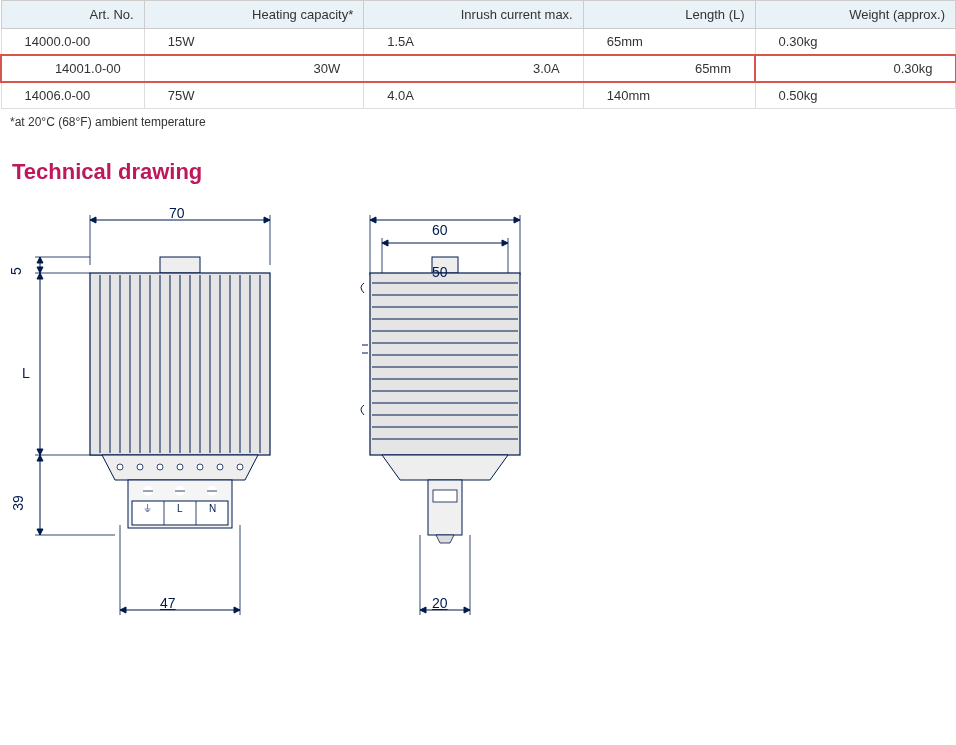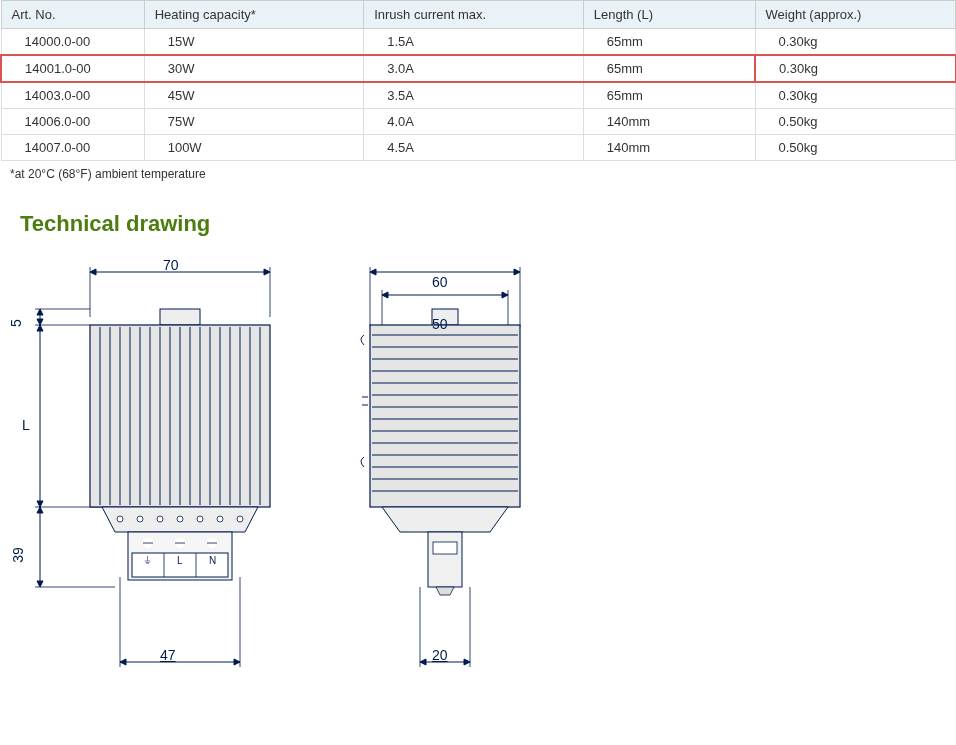--- a/index.html
+++ b/index.html
@@ -11,36 +11,37 @@
     background: #fff;
     width: 956px;
   }
   table {
     border-collapse: collapse;
     width: 100%;
   }
   th {
     background: #e8f2f7;
     font-weight: normal;
-    text-align: left;
+    text-align: right;
     padding: 6px 10px;
     border: 1px solid #ccc;
     font-size: 13px;
     color: #333;
   }
   td {
     padding: 5px 23px;
     border: 1px solid #ddd;
     font-size: 13px;
     color: #333;
   }
   tr.highlighted {
     outline: 2px solid #d9534f;
     outline-offset: -1px;
     position: relative;
+    text-align: right;
   }
   tr.highlighted td {
     border-top: 2px solid #d9534f;
     border-bottom: 2px solid #d9534f;
   }
   tr.highlighted td:first-child {
     border-left: 2px solid #d9534f;
   }
   tr.highlighted td:last-child {
     border-right: none;
@@ -50,22 +51,22 @@
   }
   .footnote {
     font-size: 12px;
     color: #333;
     margin-top: 6px;
     padding-left: 10px;
   }
   h2.section {
     font-size: 22px;
     font-weight: bold;
-    margin: 30px 0 20px 20px;
-    color: #4d7c0f;
+    margin: 30px 0 20px 12px;
+    color: #be185d;
   }
   .drawing-area {
     display: flex;
     gap: 60px;
     padding-left: 10px;
   }
   .view {
     position: relative;
   }
   
@@ -101,52 +102,38 @@
         <td>0.30kg</td>
       </tr>
       <tr class="highlighted">
         <td>14001.0-00</td>
         <td>30W</td>
         <td>3.0A</td>
         <td>65mm</td>
         <td>0.30kg</td>
       </tr>
       <tr>
-        <td>14003.0-00</td>
-        <td>45W</td>
-        <td>3.5A</td>
-        <td>65mm</td>
-        <td>0.30kg</td>
-      </tr>
-      <tr>
         <td>14006.0-00</td>
         <td>75W</td>
         <td>4.0A</td>
         <td>140mm</td>
         <td>0.50kg</td>
       </tr>
-      <tr>
-        <td>14007.0-00</td>
-        <td>100W</td>
-        <td>4.5A</td>
-        <td>140mm</td>
-        <td>0.50kg</td>
-      </tr>
     </tbody>
 </table>
 
 <div class="footnote">*at 20°C (68°F) ambient temperature</div>
 
 <h2 class="section">Technical drawing</h2>
 
 <div class="drawing-area">
 
   <div class="view" style="width:270px;height:420px;">
     
-    <span class="dimlabel" style="left:153px;top:0px;">70</span>
+    <span class="dimlabel" style="left:159px;top:0px;">70</span>
     <span class="dimlabel" style="left:2px;top:58px;transform:rotate(-90deg);">5</span>
     <span class="dimlabel" style="left:12px;top:160px;">L</span>
     <span class="dimlabel" style="left:0px;top:290px;transform:rotate(-90deg);">39</span>
     <span class="dimlabel" style="left:150px;top:390px;text-decoration:underline;">47</span>
 
     <svg width="270" height="420" viewBox="0 0 270 420">
 
       <line x1="80" y1="15" x2="260" y2="15" stroke-width="1"></line>
       <path d="M80 15 l6 -3 v6 z" fill="#001a4d"></path>
       <path d="M260 15 l-6 -3 v6 z" fill="#001a4d"></path>

